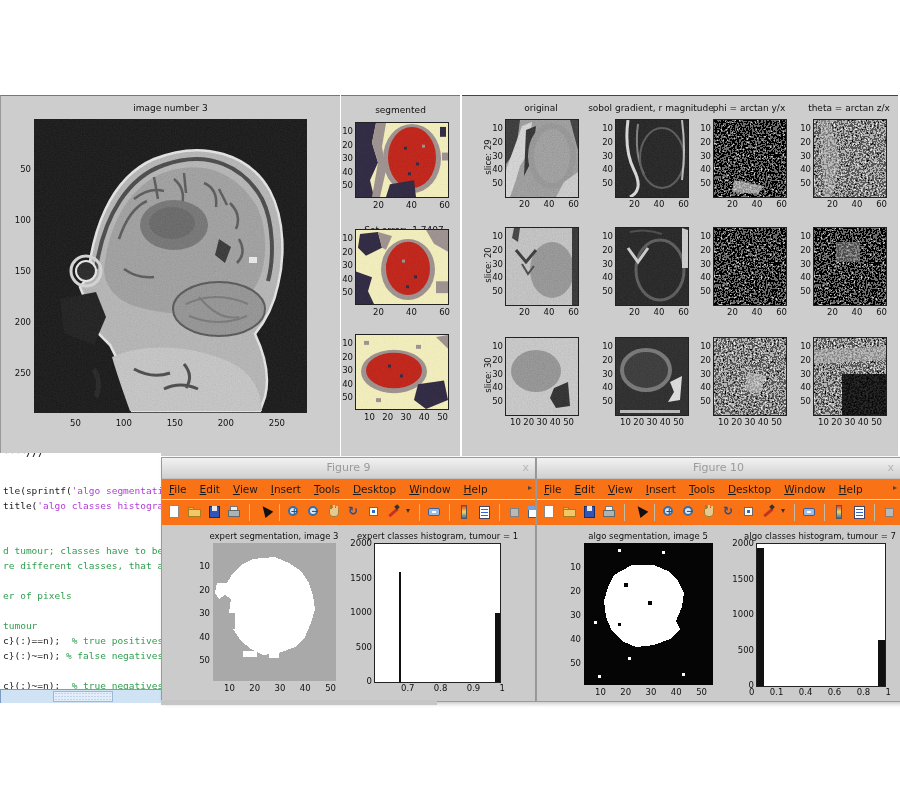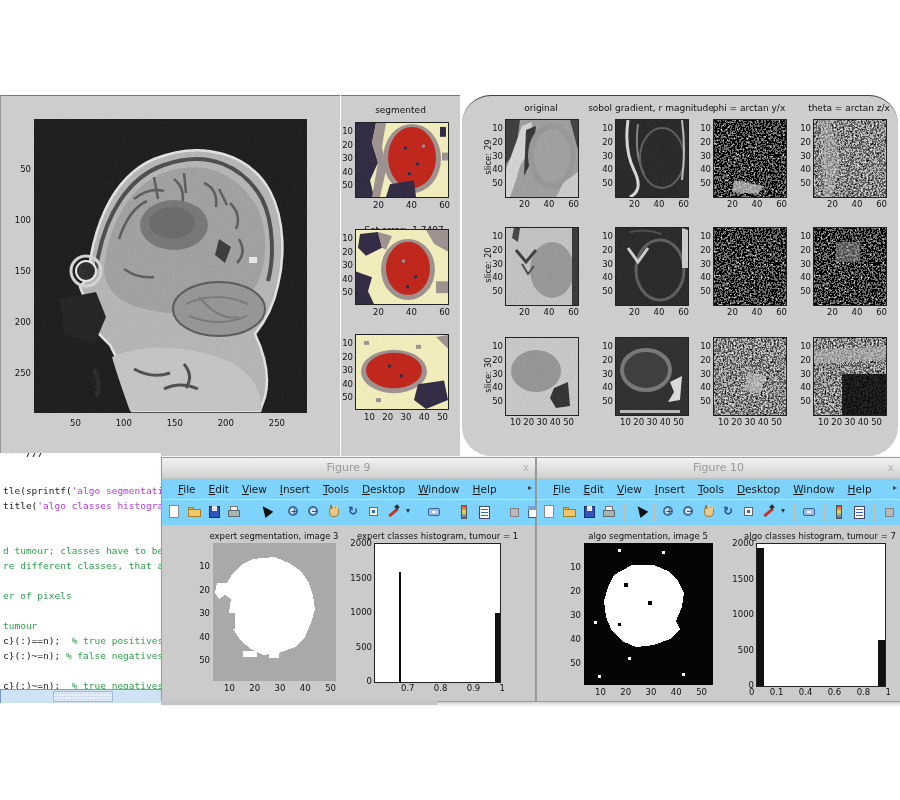--- a/index.html
+++ b/index.html
@@ -17,26 +17,26 @@
   #code-editor{position:absolute;left:0;top:453px;width:161px;height:250px;background:#fff;overflow:hidden;}
   #code-clip{position:absolute;left:2px;top:-6px;height:12px;overflow:hidden;font-family:"DejaVu Sans Mono",monospace;
              font-size:10px;font-weight:bold;color:#222;}
   #code-lines{position:absolute;left:3px;top:30px;font-family:"DejaVu Sans Mono",monospace;font-size:9.5px;
               line-height:15px;white-space:pre;}
   .sg-code{color:#222;} .sg-string{color:#b23bd8;} .sg-comment{color:#2f9e4e;}
   #code-hscroll{position:absolute;left:0;top:236px;width:160px;height:13px;background:#cfe3f5;border:1px solid #7a9cc4;}
   #code-hscroll .thumb{position:absolute;left:52px;top:1px;width:58px;height:9px;background:#e4eefa;border:1px solid #9ab8d8;
      background-image:radial-gradient(#9ab8d8 20%,transparent 22%);background-size:3px 3px;background-position:center;}
   
-  .figwin{position:absolute;background:#7dd3fc;border:1px solid #9a9a9a;box-shadow:2px 2px 4px rgba(0,0,0,.22);}
+  .figwin{position:absolute;background:#f97316;border:1px solid #9a9a9a;box-shadow:2px 2px 4px rgba(0,0,0,.22);}
   .titlebar{position:absolute;left:0;top:0;right:0;height:20px;background:linear-gradient(#f2f2f2,#d0d0d0);
             border-bottom:1px solid #c0c0c0;color:#9a9a9a;font-size:11px;text-align:center;line-height:20px;}
   .tb-close{position:absolute;right:6px;top:0;color:#b5b5b5;font-size:11px;line-height:19px;}
   .menubar{position:absolute;left:0;top:21px;right:0;height:20px;display:flex;align-items:center;
-           padding-left:16px;gap:13px;font-size:10.5px;color:#1a1a1a;}
+           padding-left:7px;gap:13px;font-size:10.5px;color:#1a1a1a;}
   .menu-item u{text-decoration:underline;}
   .menu-arrow{position:absolute;right:3px;top:25px;font-size:8px;color:#444;}
   .toolbar{position:absolute;left:0;top:41px;right:0;height:25px;border-top:1px solid #e2ddca;
            border-bottom:1px solid #cdc7b2;display:flex;align-items:center;padding-left:4px;gap:3px;}
   .client{position:absolute;left:0;top:67px;right:0;bottom:0;background:#cbcbcb;}
   .client .figtitle{font-size:8.5px;}
   .histaxes{position:absolute;background:#fff;border:1px solid #222;}
   .hist-bar{position:absolute;bottom:0;background:#111;}
   .tsep{width:1px;height:17px;background:#c3bda6;margin:0 3px;flex:none;}
   
@@ -107,20 +107,21 @@
           <feTurbulence type="fractalNoise" baseFrequency="0.8" numOctaves="2" seed="11"></feTurbulence>
         <feColorMatrix type="saturate" values="0"></feColorMatrix>
         <feComponentTransfer>
             <feFuncA type="table" tableValues="1 1"></feFuncA>
           </feComponentTransfer>
         </filter>
     </defs>
   </svg>
 
   <section class="panel" id="main-fig" style="left:0;top:95px;width:339px;height:360px;border-left:1px solid #999;">
+    <div class="figtitle" style="left:0;top:7px;width:100%;">image number 3</div>
     <div class="imgbox" style="left:33px;top:23px;width:273px;height:294px;border:none;">
       <svg viewBox="0 0 273 294" preserveAspectRatio="none">
         <rect width="273" height="294" fill="#020202"></rect>
         <path d="M120,40 C170,20 216,36 236,72 C252,102 250,142 244,166 C239,190 230,204 221,215
                  C231,236 236,258 231,278 L226,292 L98,292 C92,272 86,254 82,238 L76,226 L64,214
                  L56,200 L42,194 L38,186 L50,178 L46,168 L54,158 C58,116 74,60 120,40 Z" fill="#b4b4b4" stroke="#e9e9e9" stroke-width="2.5"></path>
         <path d="M62,150 C70,95 95,58 130,46 C175,30 210,48 228,80 C240,104 240,140 234,162" fill="none" stroke="#3a3a3a" stroke-width="4"></path>
         <path d="M70,150 C75,100 100,62 135,52 C175,40 205,58 222,86 C234,108 233,140 226,158
                  C220,175 205,185 190,190 C160,198 120,195 95,185 C80,178 70,165 70,150 Z" fill="#9c9c9c"></path>
         <g fill="none" stroke="#4d4d4d" stroke-width="2.5">
@@ -266,21 +267,21 @@
       </div>
     <div class="xticks" style="left:23px;top:316px;width:84px;">
         <span>10</span>
         <span>20</span>
         <span>30</span>
         <span>40</span>
         <span>50</span>
       </div>
   </section>
 
-  <section class="panel" id="grid-panel" style="left:462px;top:95px;width:436px;height:360px;border-top:1px solid #444;border-radius:29px;">
+  <section class="panel" id="grid-panel" style="left:462px;top:95px;width:436px;height:360px;border-top:1px solid #444;">
     <div class="figtitle" style="left:19px;top:7px;width:120px;">original</div>
     <div class="figtitle" style="left:119px;top:7px;width:140px;">sobol gradient, r magnitude</div>
     <div class="figtitle" style="left:227px;top:7px;width:120px;">phi = arctan y/x</div>
     <div class="figtitle" style="left:327px;top:7px;width:120px;">theta = arctan z/x</div>
 
     <div class="rowlabel" style="left:-4px;top:56px;">slice: 29</div>
     <div class="rowlabel" style="left:-4px;top:164px;">slice: 20</div>
     <div class="rowlabel" style="left:-4px;top:274px;">slice: 30</div>
 
     <div class="imgbox" style="left:43px;top:23px;width:72px;height:77px;">

